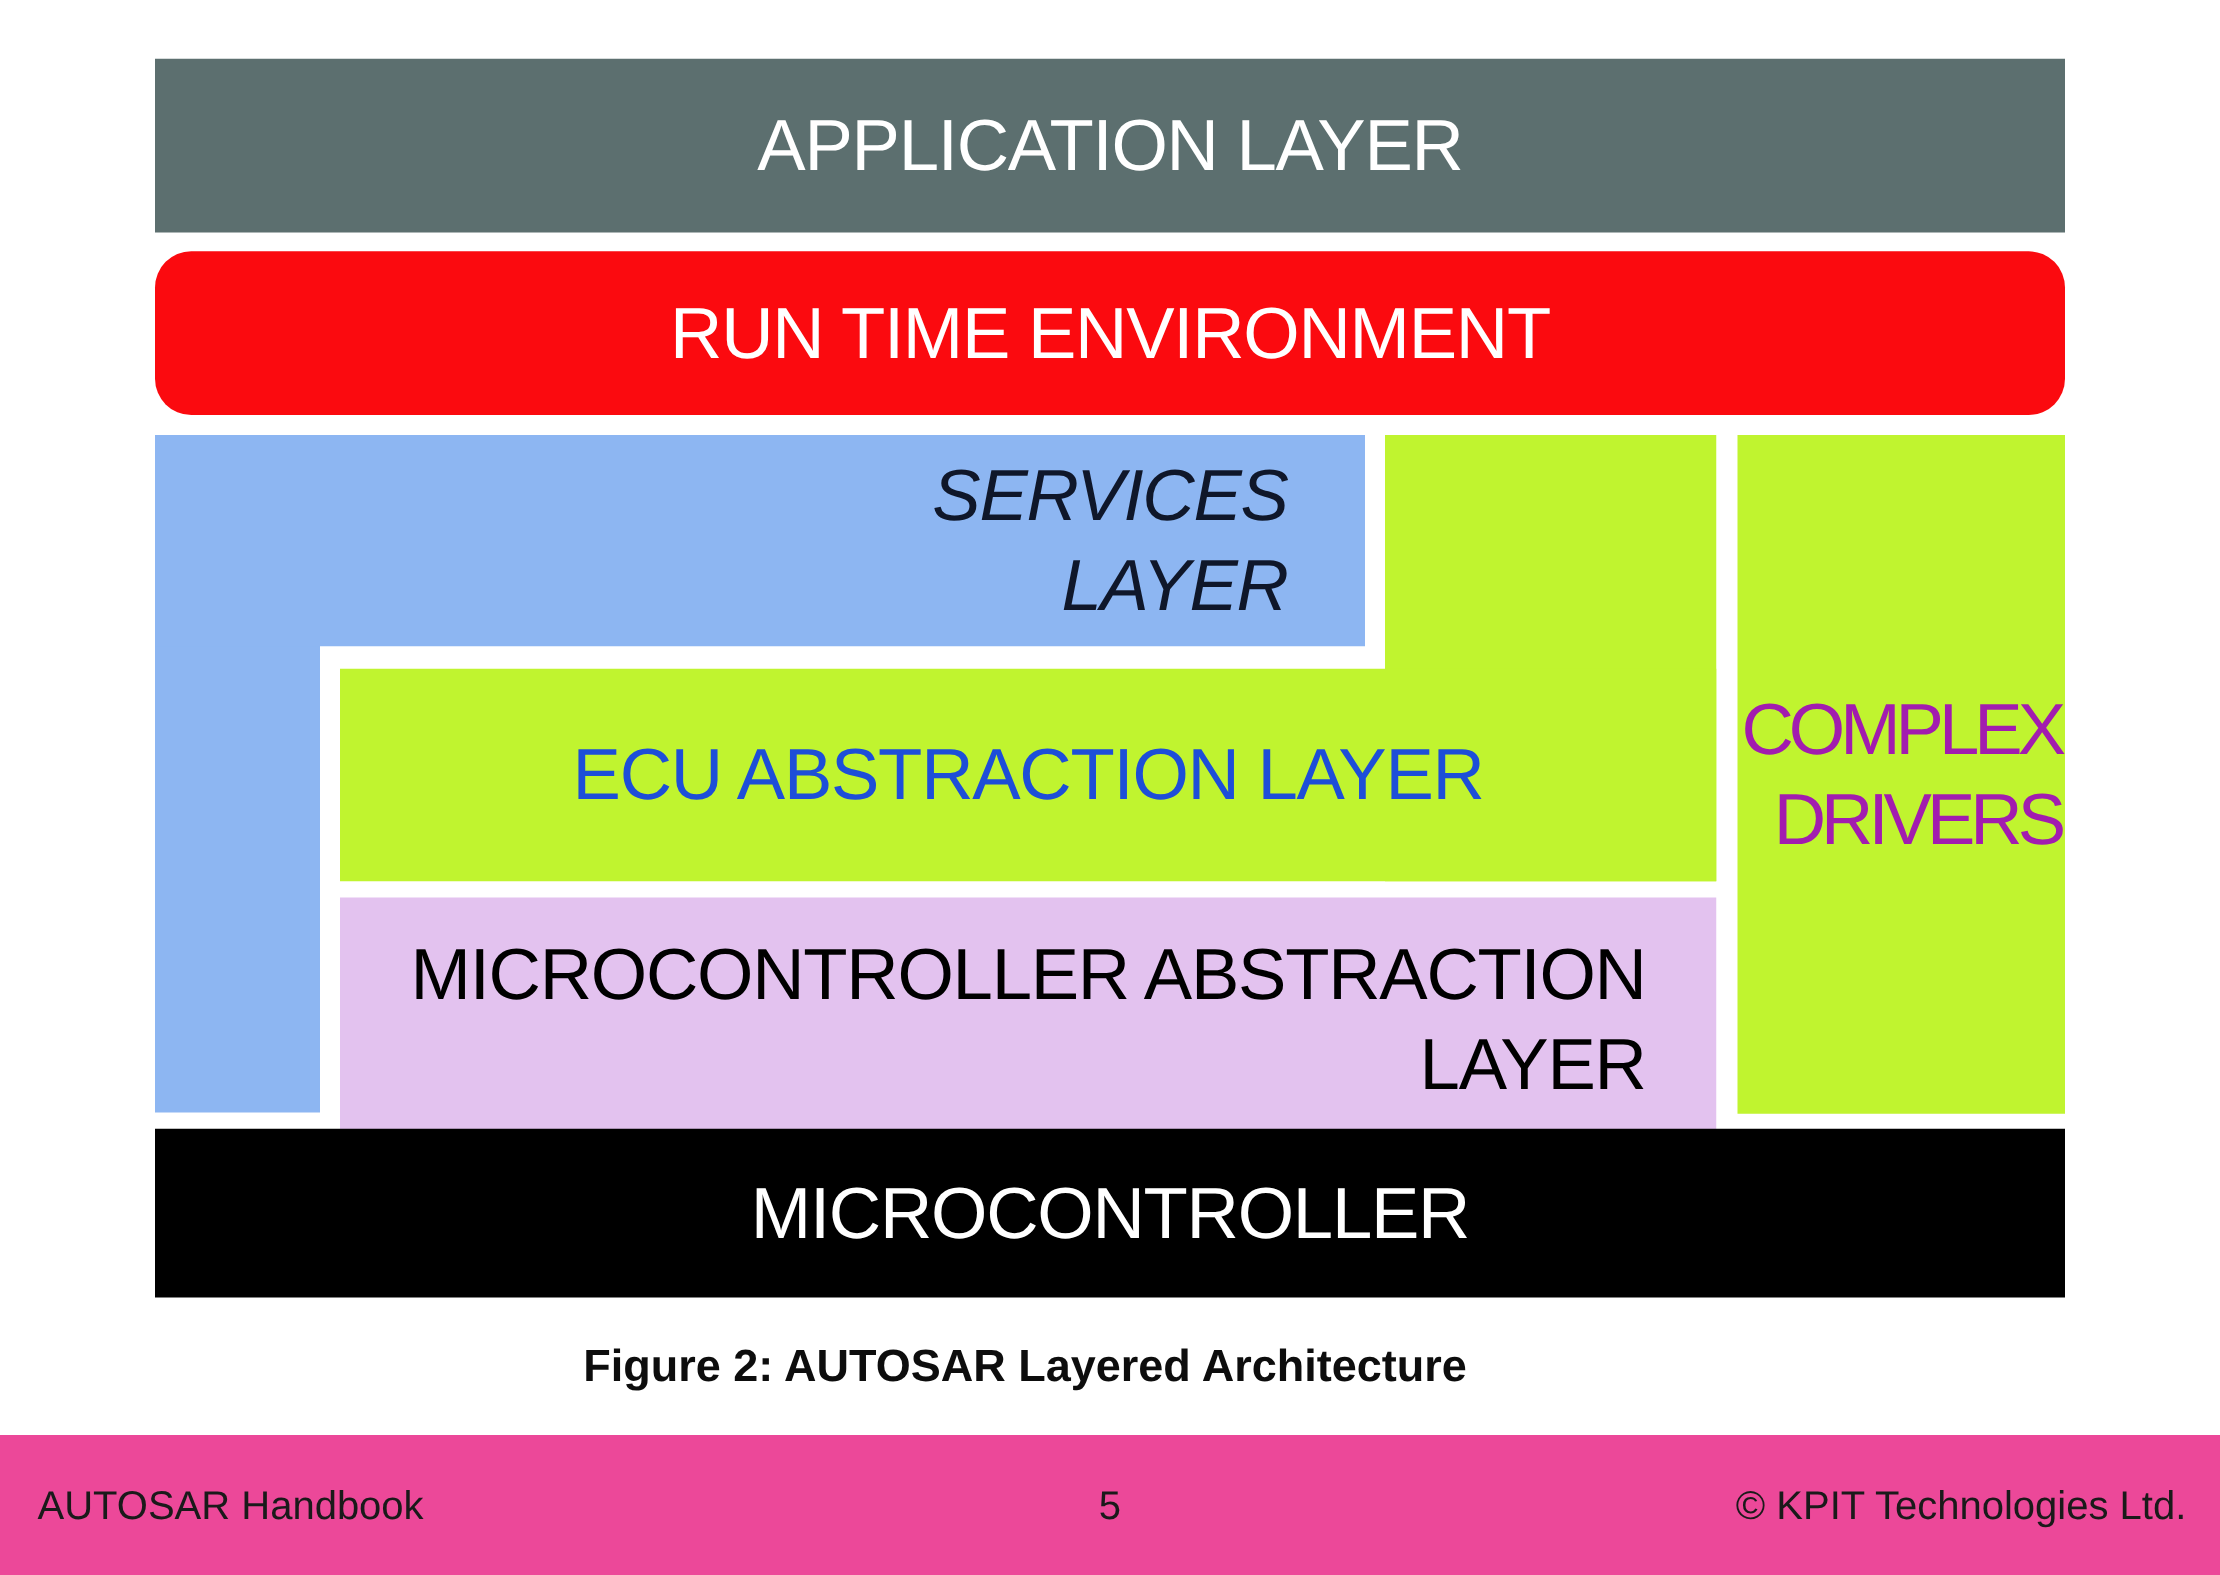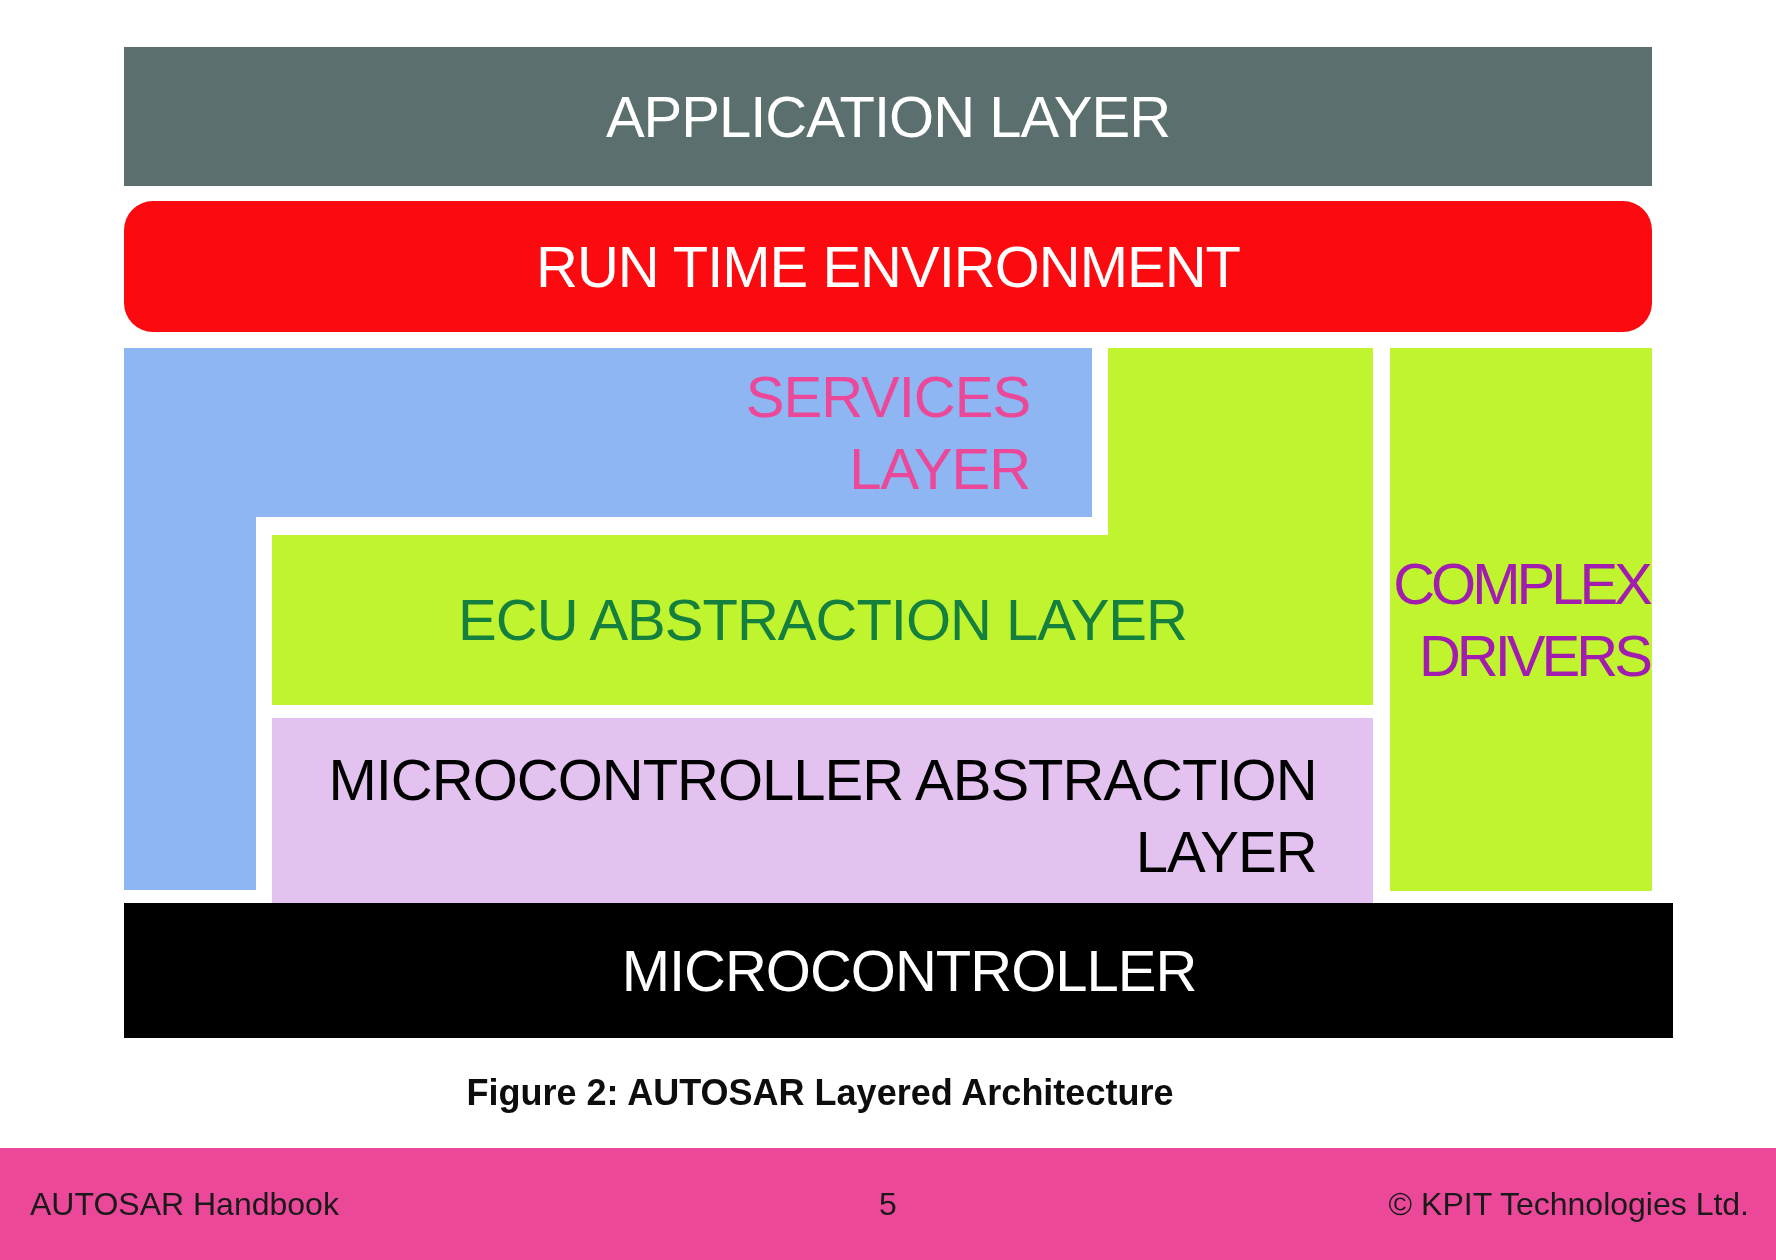--- a/index.html
+++ b/index.html
@@ -70,48 +70,48 @@
 <div class="block" id="app-bar" style="background-color: rgb(92, 111, 111); color: rgb(255, 255, 255);">
   <span class="label">APPLICATION LAYER</span>
 </div>
 
 <div class="block" id="rte-bar" style="background-color: rgb(251, 10, 15); color: rgb(255, 255, 255);">
   <span class="label">RUN TIME ENVIRONMENT</span>
 </div>
 
 <div class="block" id="services-col" style="background-color: rgb(141, 182, 242);"></div>
 <div class="block" id="services-top" style="background-color: rgb(141, 182, 242);"></div>
-<div class="text-overlay" id="services-text" style="color: #ec4899;">
+<div class="text-overlay" id="services-text" style="color: #0f172a; font-style: italic;">
   <span class="label">
     <span class="line">SERVICES</span>
     <span class="line">LAYER</span>
   </span>
 </div>
 
 <div class="block" id="green-upper" style="background-color: rgb(192, 244, 47);"></div>
 
-<div class="block" id="ecu-block" style="background-color: rgb(192, 244, 47); color: #15803d;">
+<div class="block" id="ecu-block" style="background-color: rgb(192, 244, 47); color: #1d4ed8;">
   <span class="label">ECU ABSTRACTION LAYER</span>
 </div>
 
 <div class="block" id="mcal-block" style="background-color: rgb(227, 194, 239); color: rgb(0, 0, 0);">
   <span class="label">
     <span class="line">MICROCONTROLLER ABSTRACTION</span>
     <span class="line">LAYER</span>
   </span>
 </div>
 
 <div class="block" id="complex-block" style="background-color: rgb(192, 244, 47); color: #a21caf;">
   <span class="label">
     <span class="line">COMPLEX</span>
     <span class="line">DRIVERS</span>
   </span>
 </div>
 
-<div class="block" id="micro-bar" style="background-color: rgb(0, 0, 0); color: rgb(255, 255, 255); padding-left: 21px;">
+<div class="block" id="micro-bar" style="background-color: rgb(0, 0, 0); color: rgb(255, 255, 255);">
   <span class="label">MICROCONTROLLER</span>
 </div>
 
 <div id="caption">Figure 2: AUTOSAR Layered Architecture</div>
 
 <div id="footer" style="background-color: #ec4899; color: rgb(26, 26, 26);">
   <span class="left">AUTOSAR Handbook</span>
   <span class="center">5</span>
   <span class="right">© KPIT Technologies Ltd.</span>
 </div>

